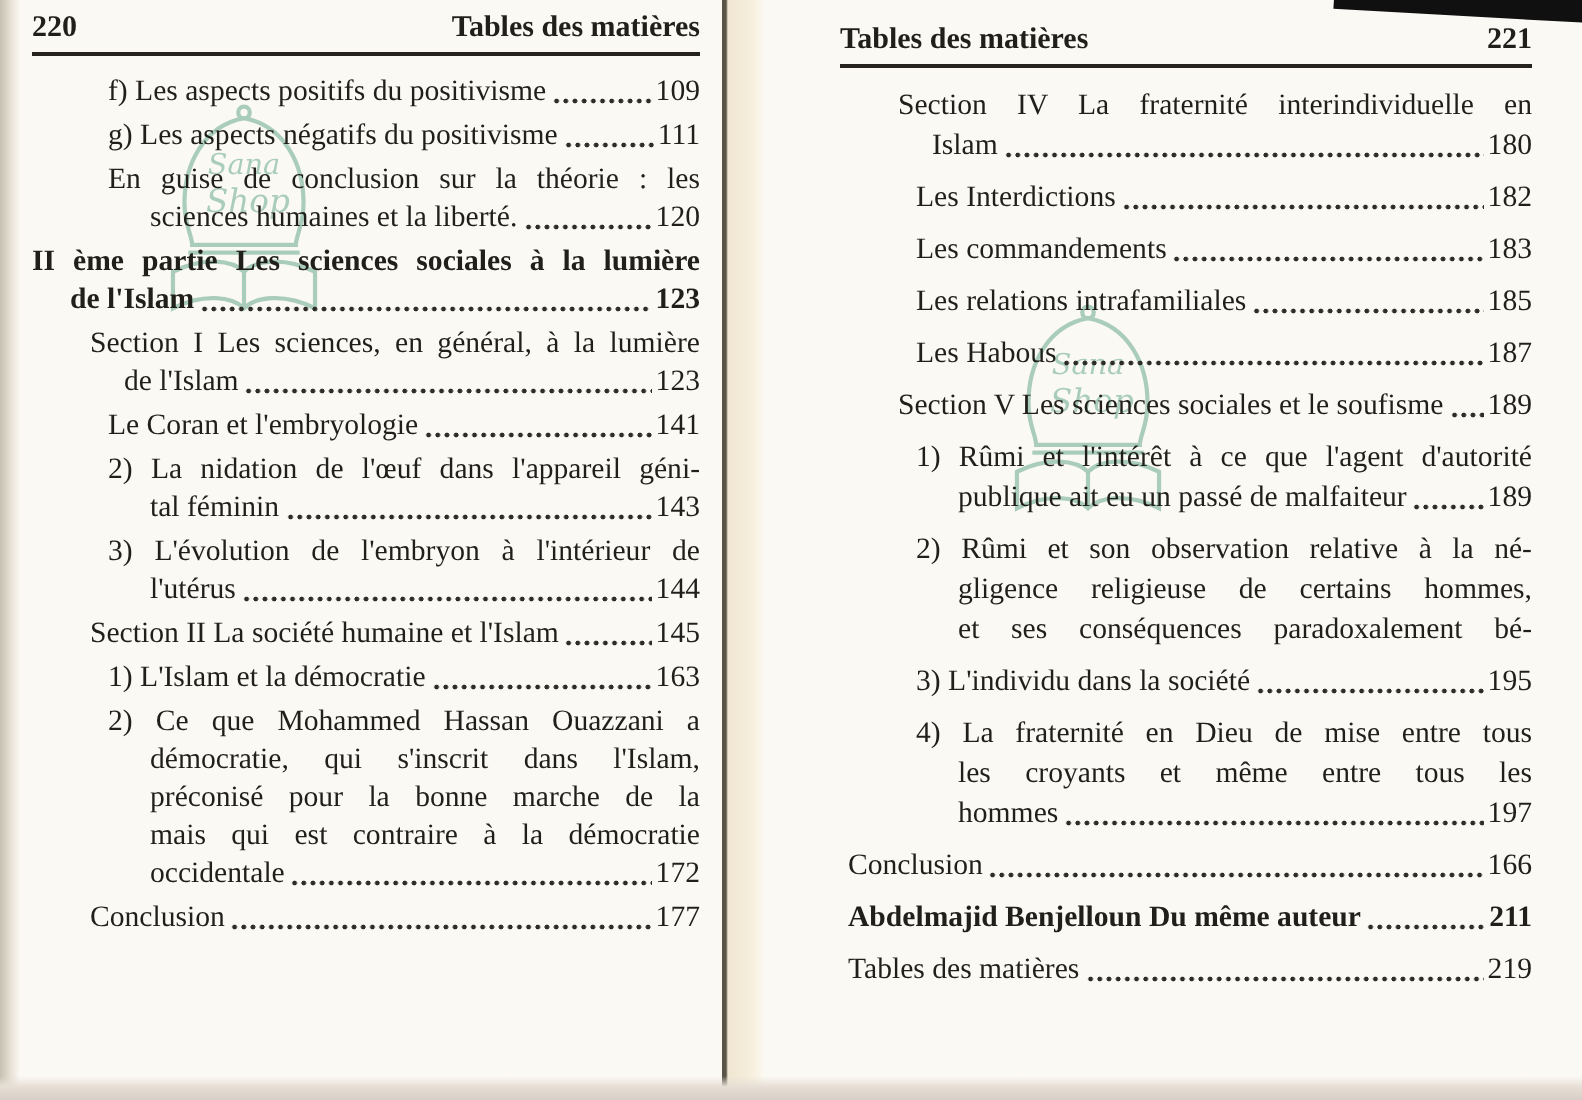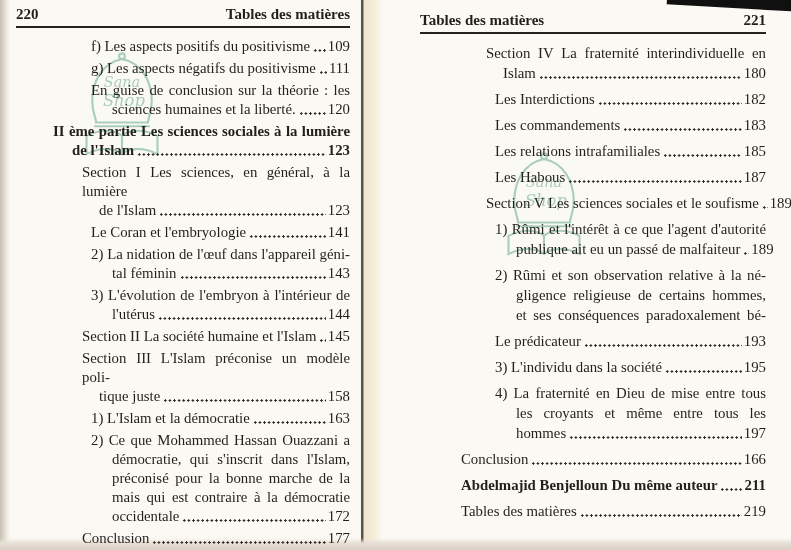--- a/index.html
+++ b/index.html
@@ -23,21 +23,21 @@
   .wm{position:absolute;opacity:.8;pointer-events:none;z-index:0;}
   .wm-left{left:74px;top:50px;}
   .wm-right{left:496px;top:150px;}
   
   .page{position:absolute;z-index:1;}
   .page-left{left:16px;top:5px;width:334px;}
   .page-right{left:420px;top:11px;width:346px;}
   .hdr{display:flex;justify-content:space-between;align-items:baseline;
     font-weight:bold;font-size:15px;line-height:18px;}
   .hrule{border-top:2.2px solid #26231f;margin-top:3px;}
-  .entries{margin-top:9px;margin-left:37px;}
+  .entries{margin-top:9px;}
   .entry{font-size:14.8px;}
   .entries-left .entry{margin-bottom:3px;}
   .entries-right .entry{margin-bottom:6px;}
   .entry.bold{font-weight:bold;}
   .ln{line-height:19px;}
   .entries-right .ln{line-height:20px;text-align:center;}
   .ln.mid{text-align:justify;text-align-last:justify;}
   .ln.last{display:flex;align-items:baseline;}
   .ln .txt{white-space:nowrap;}
   .leader{flex:1 1 auto;min-width:6px;align-self:flex-end;height:3px;
@@ -151,28 +151,20 @@
             <span class="pgnum">144</span>
           </div>
         </div>
         <div class="entry lv-section">
           <div class="ln first last">
             <span class="txt">Section II La société humaine et l'Islam</span>
             <span class="leader"></span>
             <span class="pgnum">145</span>
           </div>
         </div>
-        <div class="entry lv-section">
-          <div class="ln first mid">Section III L'Islam préconise un modèle poli-</div>
-          <div class="ln last">
-            <span class="txt">tique juste</span>
-            <span class="leader"></span>
-            <span class="pgnum">158</span>
-          </div>
-        </div>
         <div class="entry lv-sub">
           <div class="ln first last">
             <span class="txt">1) L'Islam et la démocratie</span>
             <span class="leader"></span>
             <span class="pgnum">163</span>
           </div>
         </div>
         <div class="entry lv-sub">
           <div class="ln first mid">2) Ce que Mohammed Hassan Ouazzani a</div>
           <div class="ln mid">démocratie, qui s'inscrit dans l'Islam,</div>
@@ -254,27 +246,20 @@
             <span class="pgnum">189</span>
           </div>
         </div>
         <div class="entry lv-sub">
           <div class="ln first mid">2) Rûmi et son observation relative à la né-</div>
           <div class="ln mid">gligence religieuse de certains hommes,</div>
           <div class="ln mid">et ses conséquences paradoxalement bé-</div>
         </div>
         <div class="entry lv-sub">
           <div class="ln first last">
-            <span class="txt">Le prédicateur</span>
-            <span class="leader"></span>
-            <span class="pgnum">193</span>
-          </div>
-        </div>
-        <div class="entry lv-sub">
-          <div class="ln first last">
             <span class="txt">3) L'individu dans la société</span>
             <span class="leader"></span>
             <span class="pgnum">195</span>
           </div>
         </div>
         <div class="entry lv-sub">
           <div class="ln first mid">4) La fraternité en Dieu de mise entre tous</div>
           <div class="ln mid">les croyants et même entre tous les</div>
           <div class="ln last">
             <span class="txt">hommes</span>

